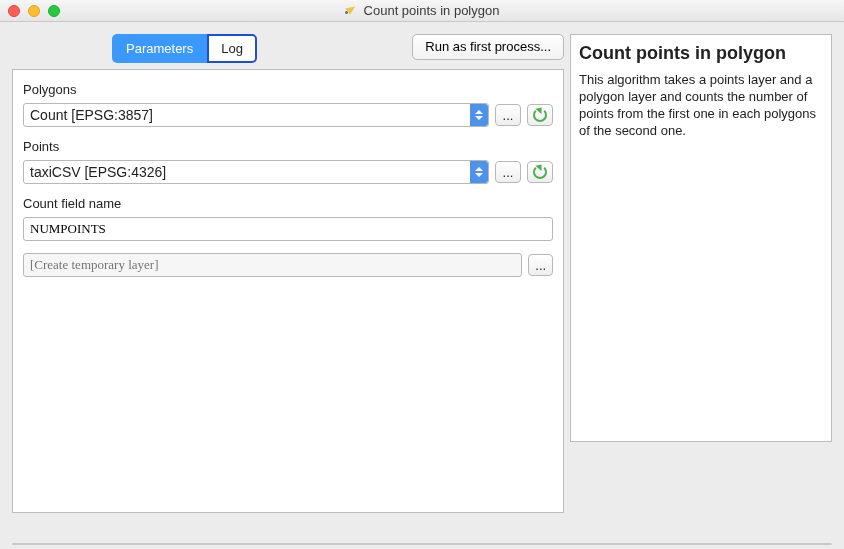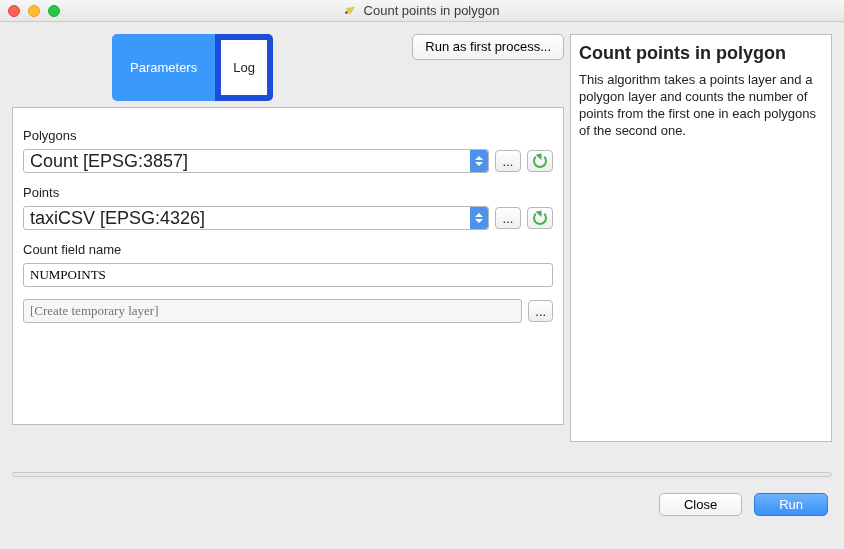--- a/index.html
+++ b/index.html
@@ -45,38 +45,38 @@
   }
   .content { padding: 12px 12px 0 12px; display:flex; flex-direction:column; height:calc(100% - 22px); }
   .columns { display:flex; gap:6px; }
   .left { flex:1; display:flex; flex-direction:column; }
   .right {
     width:262px; border:1px solid #bcbcbc; background:#fff; padding:8px 8px; height:408px;
   }
   .toprow{ display:flex; align-items:flex-start; gap:8px; }
   .seg { display:flex; margin-left:100px;}
   .seg span{
-    padding:20px 12px; font-size:13px; border:6px solid #1d4ed8; background:#fff; cursor:pointer;
+    padding:5px 12px; font-size:13px; border:2px solid #1d4ed8; background:#fff; cursor:pointer;
   }
   .seg .active{ background:#3b99fc; color:#fff; border-color:#3b99fc;}
   .seg span:first-child{border-radius:5px 0 0 5px;}
   .seg span:last-child{border-radius:0 5px 5px 0;}
   .batch-btn{
     margin-left:auto; background:linear-gradient(#fff,#f2f2f2); border:1px solid #b8b8b8;
     border-radius:5px; padding:4px 12px 5px; font-size:13px; cursor:pointer;
   }
   .panel{
-    margin-top:6px; border:1px solid #bcbcbc; background:#fff; padding:20px 10px 14px 10px;
-    height:318px;
+    margin-top:6px; border:1px solid #bcbcbc; background:#fff; padding:12px 10px 14px 10px;
+    height:444px;
   }
   .lbl{ font-size:13px; margin-bottom:6px; display:block; }
   .row{ display:flex; align-items:center; gap:6px; margin-bottom:12px;}
   .select{
     flex:1; height:24px; border:1px solid #b8b8b8; border-radius:3px; background:#fff;
-    display:flex; align-items:center; padding:0 6px; position:relative; font-size:18px;
+    display:flex; align-items:center; padding:0 6px; position:relative; font-size:14px;
   }
   .select-arrows{
     position:absolute; right:0; top:0; bottom:0; width:18px;
     background:#4d93ec; border-radius:0 3px 3px 0;
     display:flex; flex-direction:column; justify-content:center; align-items:center;
   }
   .select-arrows::before, .select-arrows::after{
     content:""; width:0; height:0; border-left:4px solid transparent; border-right:4px solid transparent;
   }
   .select-arrows::before{ border-bottom:4px solid #fff; margin-bottom:2px;}

